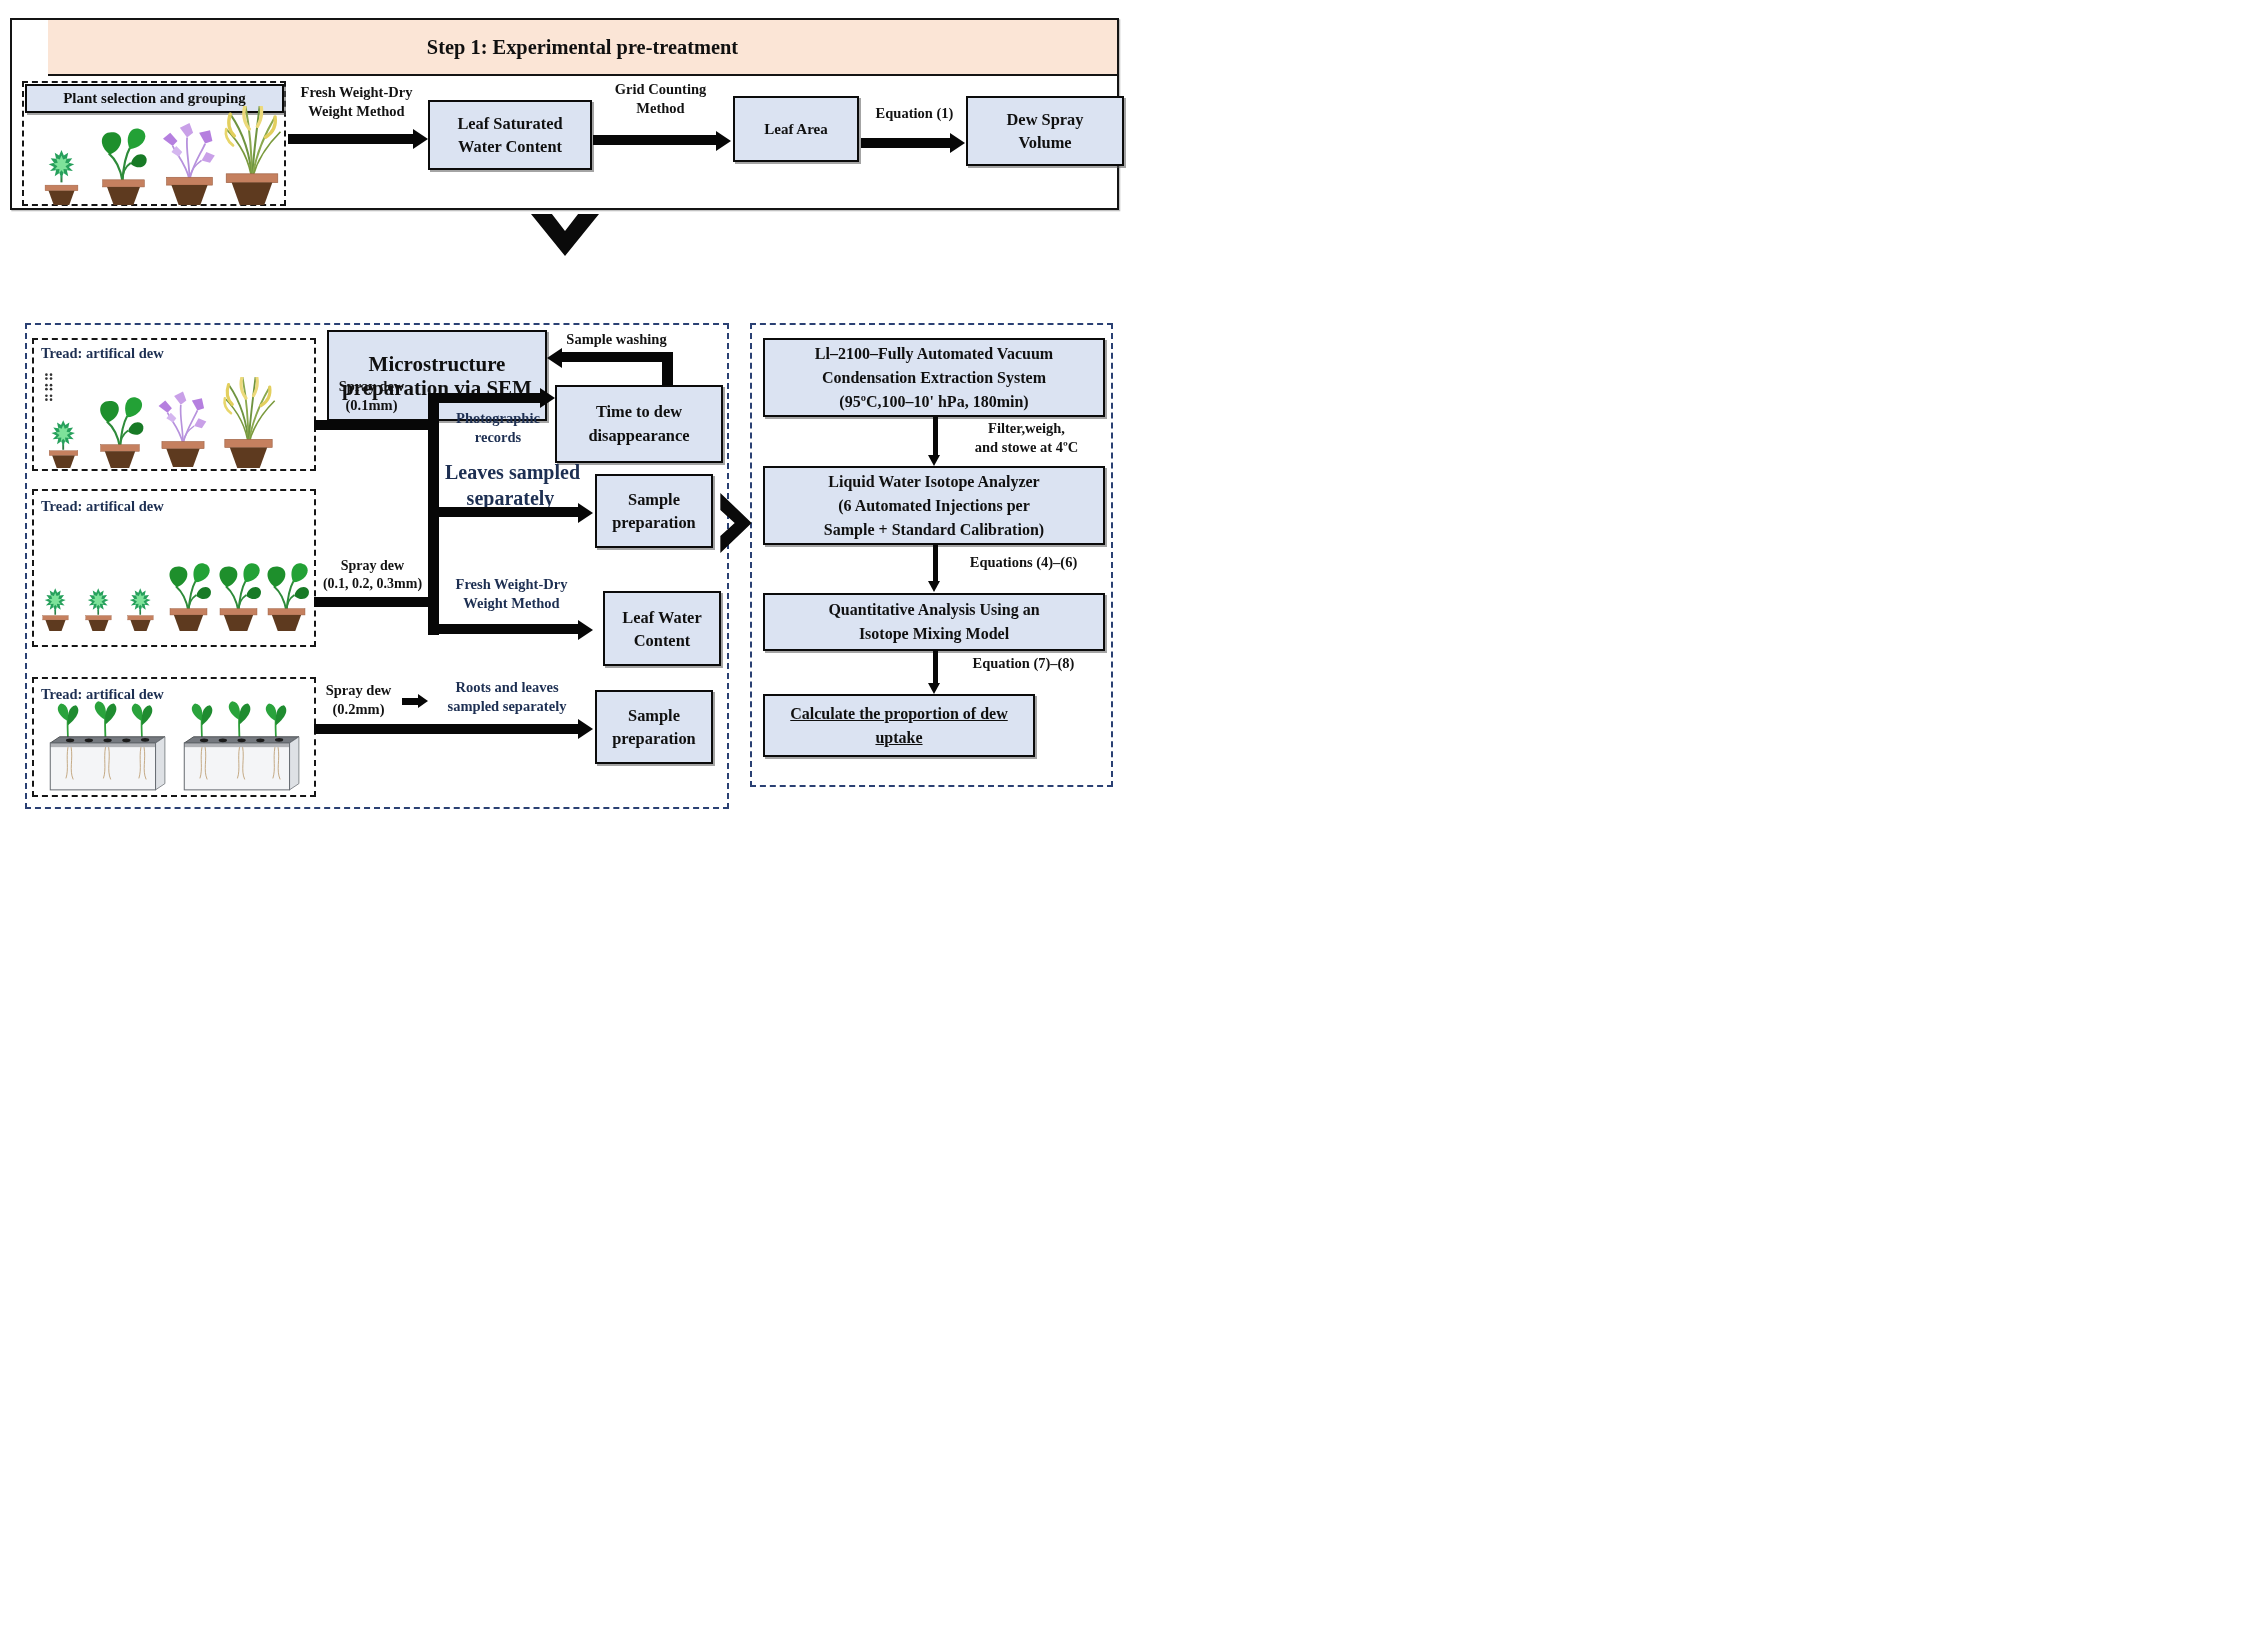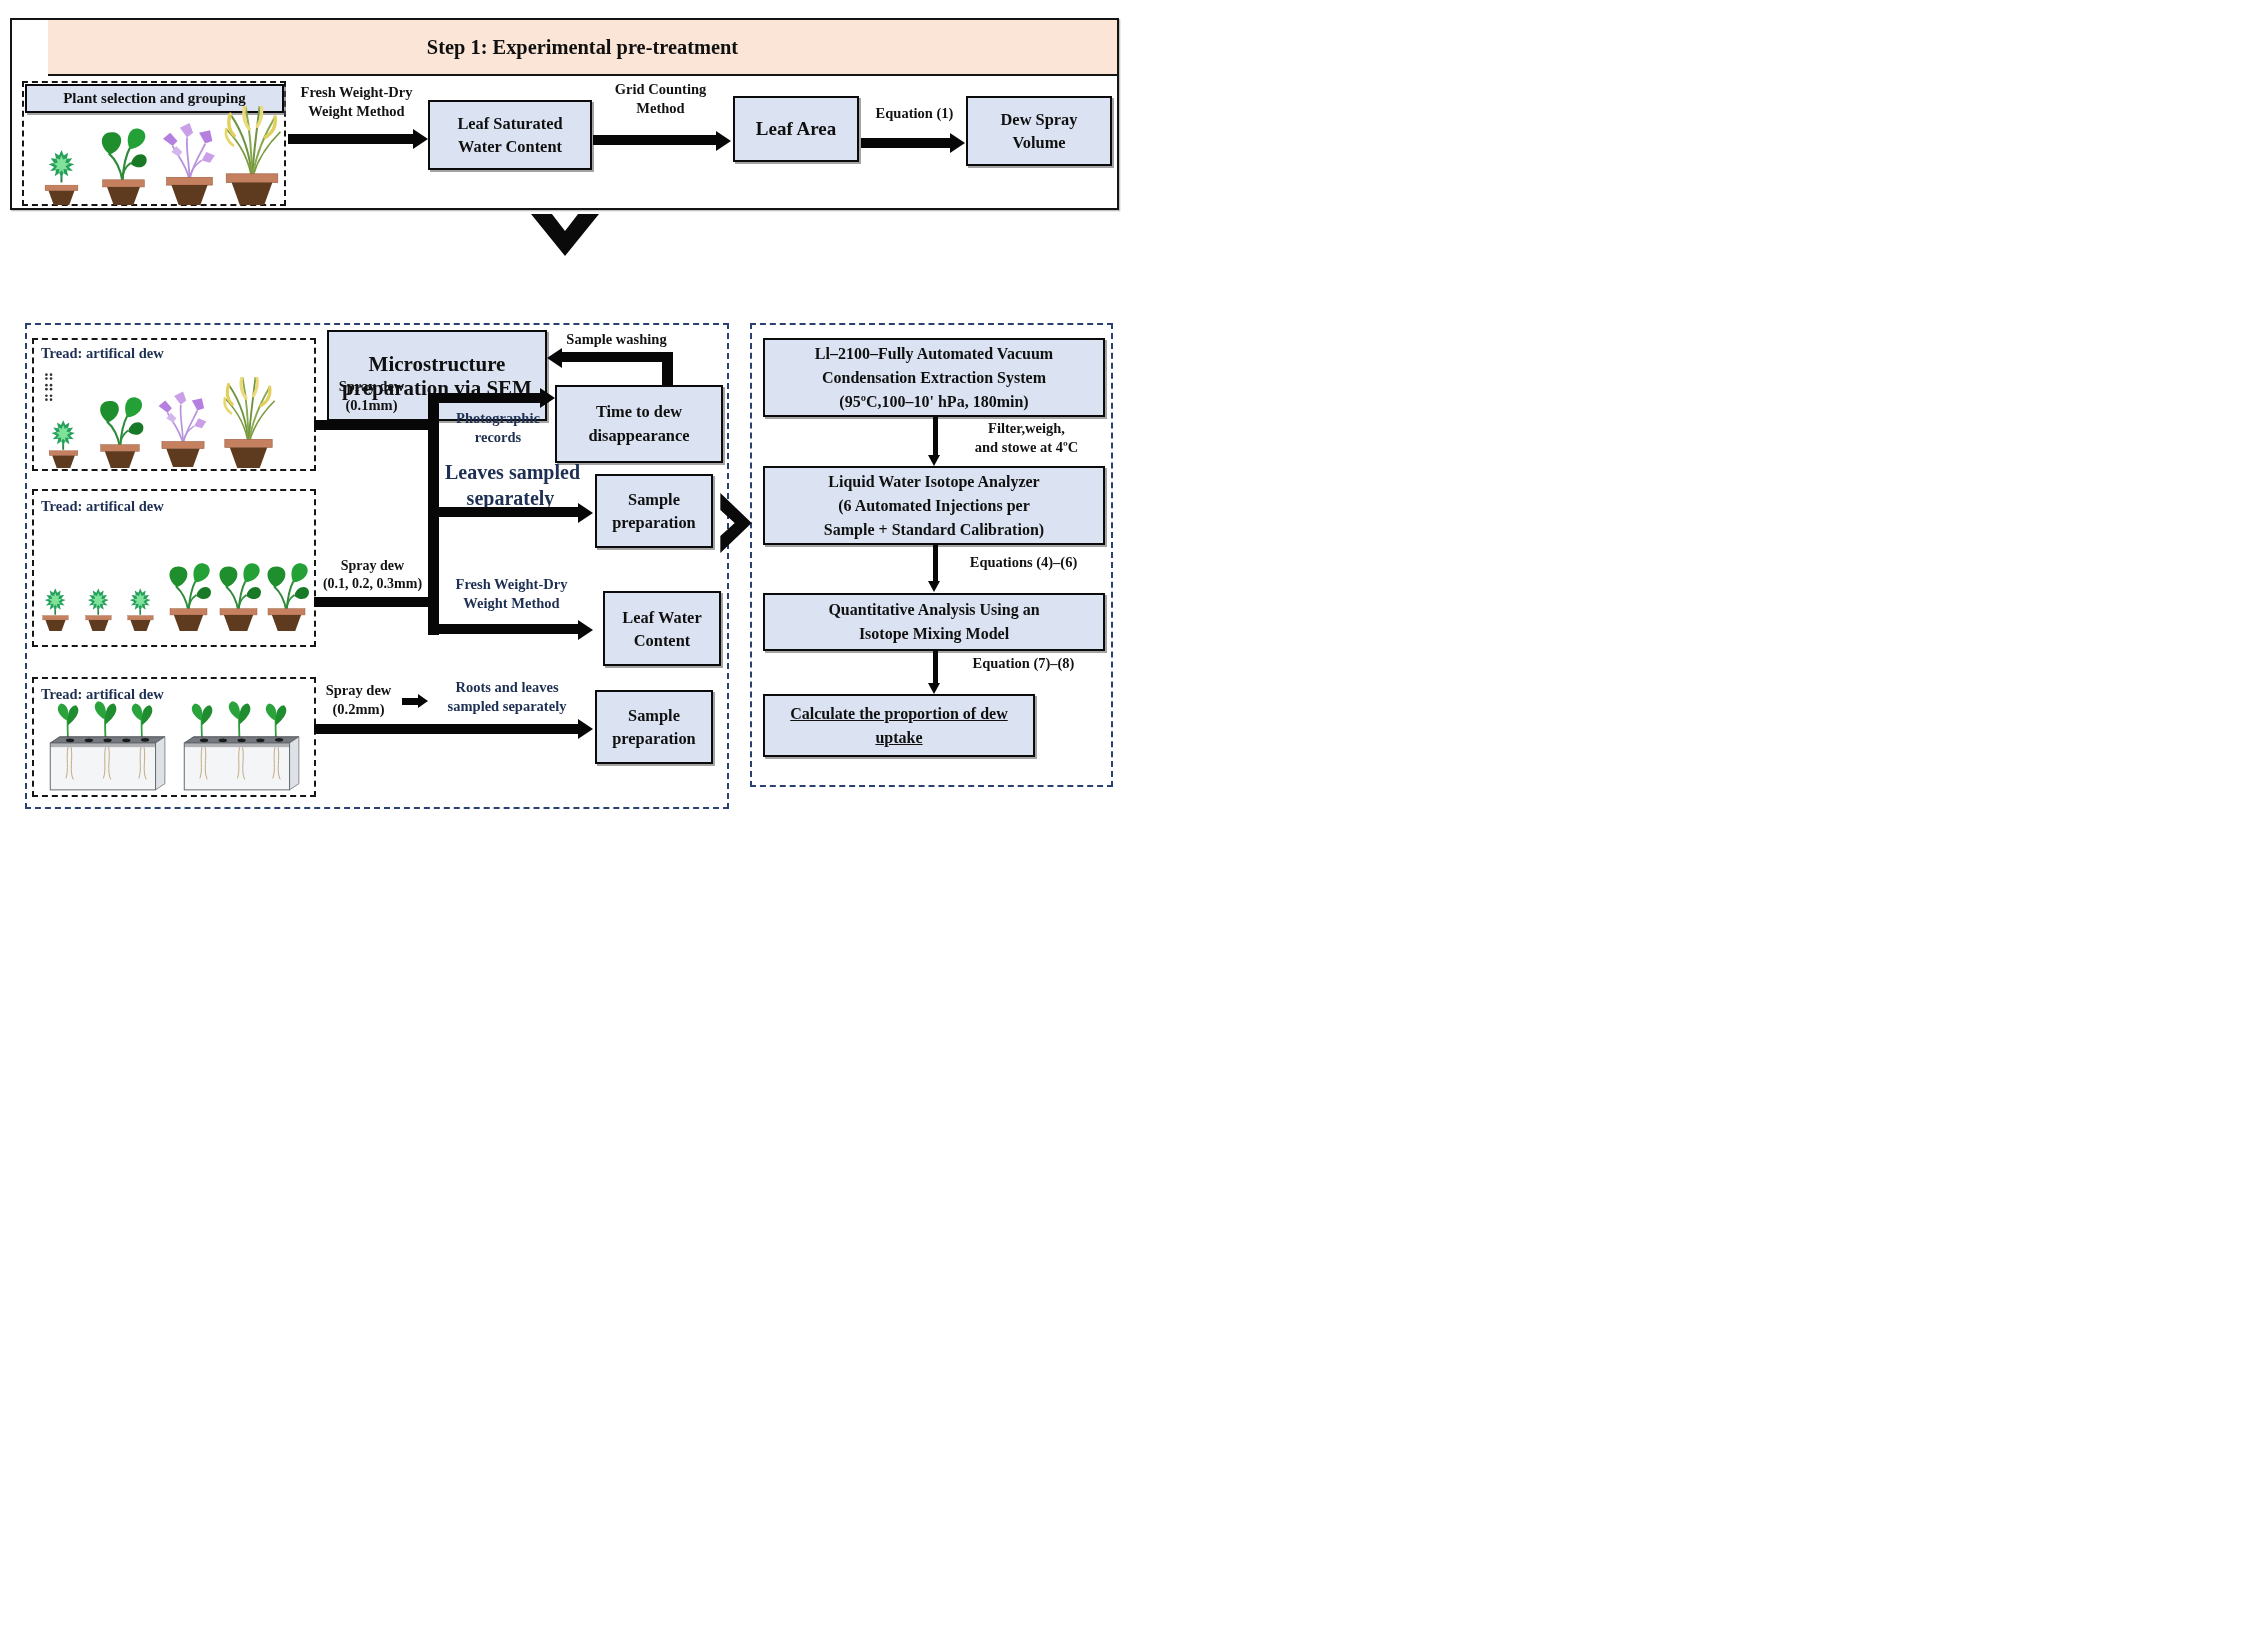--- a/index.html
+++ b/index.html
@@ -141,29 +141,29 @@
   <div class="box" style="left:428px;top:100px;width:164px;height:70px;font-size:16.4px;line-height:23px;">
     <span class="ln">Leaf Saturated</span>
     <span class="ln">Water Content</span>
   </div>
   <div class="lbl" style="left:598px;top:80px;width:125px;font-size:14.5px;">
     <span class="ln">Grid Counting</span>
     <span class="ln">Method</span>
   </div>
   <div class="hbar" style="left:593px;top:135px;width:124px;height:10px;"></div>
   <div class="ahead-r" style="left:716px;top:131px;"></div>
-  <div class="box" style="left:733px;top:96px;width:126px;height:66px;font-size:19px;">
+  <div class="box" style="left:733px;top:96px;width:126px;height:66px;font-size:15px;">
     <span class="ln">Leaf Area</span>
   </div>
   <div class="lbl" style="left:862px;top:104px;width:105px;font-size:14.5px;">
     <span class="ln">Equation (1)</span>
   </div>
   <div class="hbar" style="left:861px;top:138px;width:89px;height:10px;"></div>
   <div class="ahead-r" style="left:950px;top:133px;"></div>
-  <div class="box" style="left:966px;top:96px;width:146px;height:70px;font-size:16.4px;line-height:23px;">
+  <div class="box" style="left:966px;top:96px;width:158px;height:70px;font-size:16.4px;line-height:23px;">
     <span class="ln">Dew Spray</span>
     <span class="ln">Volume</span>
   </div>
 
   <svg class="icon" style="left:531px;top:214px;" width="68" height="42" viewBox="0 0 104 64">
     <polygon points="0,0 32,0 52,26 72,0 104,0 52,64" fill="#0a0a0a"></polygon>
   </svg>
 
 
   <div class="groupdash" style="left:25px;top:323px;width:704px;height:486px;"></div>

